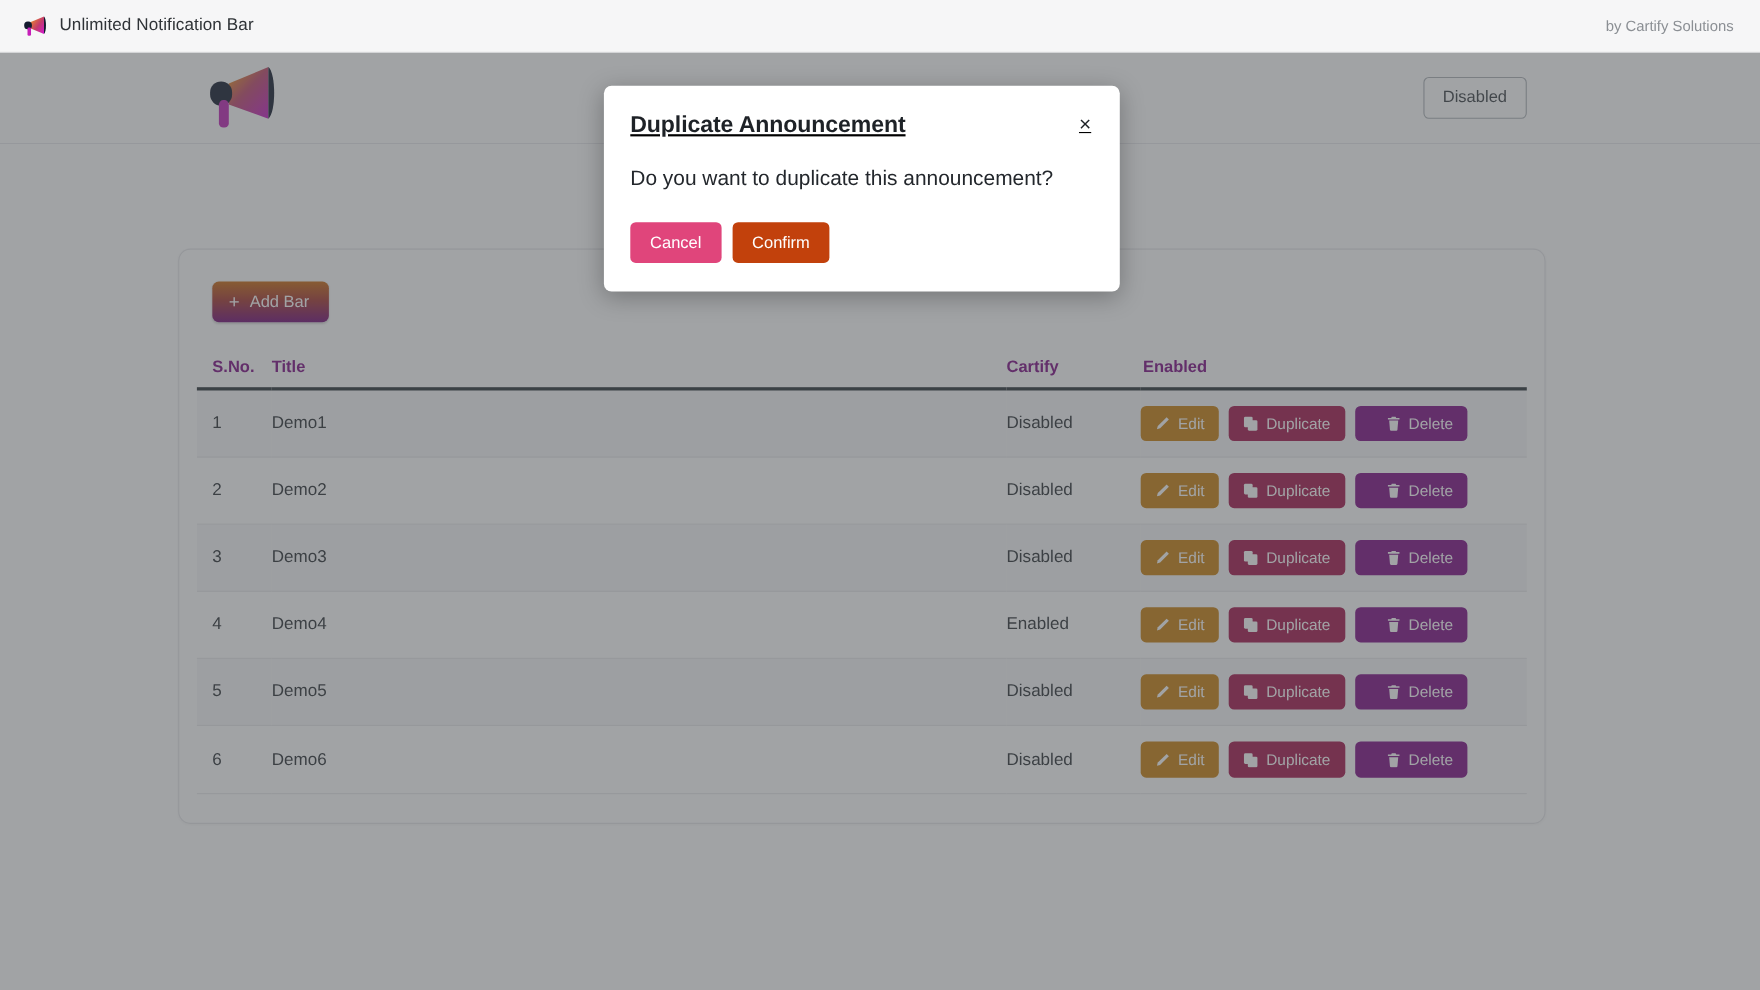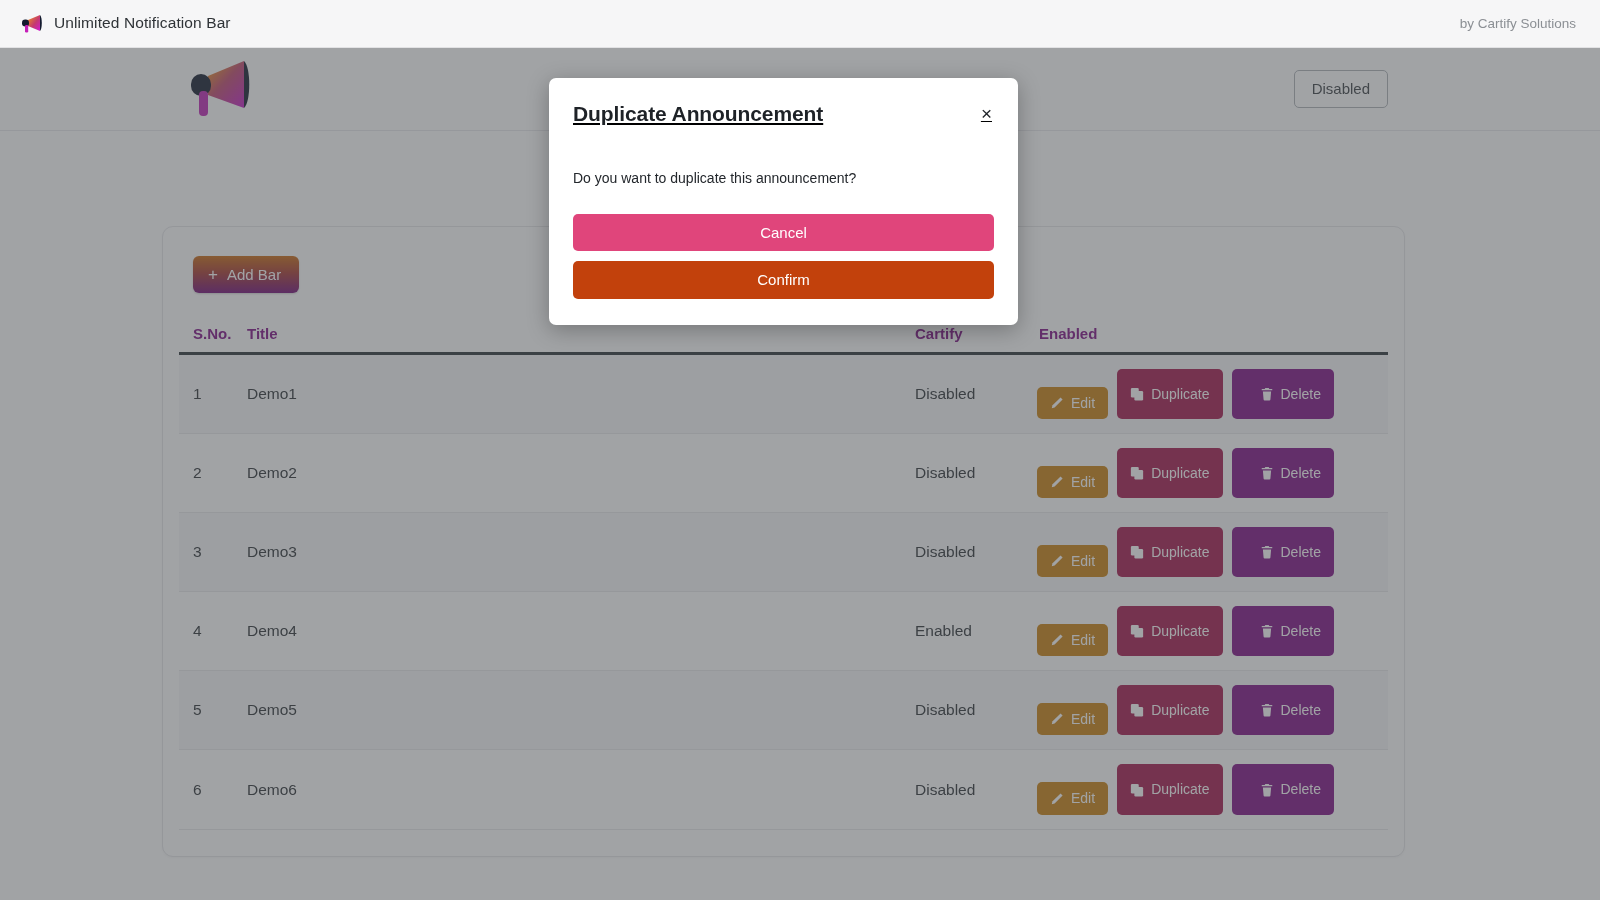--- a/index.html
+++ b/index.html
@@ -152,21 +152,21 @@
     border: none;
     border-radius: 5px;
     color: #ffffff;
     font-size: 14px;
     font-family: "Liberation Sans", sans-serif;
     padding: 8px 13px;
     cursor: pointer;
     line-height: 1.15;
   }
   .act-btn svg { width: 14px; height: 14px; display: block; fill: #ffffff; }
-  .act-edit      { background: #c98010; margin-top: 18px; }
+  .act-edit      { background: #c98010; }
   .act-duplicate { background: #a4154b; }
   .act-delete    { background: #7d0d85; padding-left: 28px; }
 
   
   #overlay {
     position: absolute;
     top: 48px; left: 0;
     width: 1600px;
     height: 852px;
     background: rgba(75,78,82,0.52);
@@ -200,29 +200,28 @@
   .modal-close {
     background: none;
     border: none;
     font-size: 19px;
     line-height: 1;
     color: #1e2227;
     cursor: pointer;
     padding: 2px 2px 2px 10px;
   }
   .modal-body {
-    margin-top: 44px;
-    font-size: 14px;
+    margin-top: 26px;
+    font-size: 19px;
     color: #23272c;
   }
   .modal-actions {
     margin-top: 28px;
     display: flex;
     gap: 10px;
-    flex-direction: column;
   }
   .modal-btn {
     border: none;
     border-radius: 5px;
     color: #ffffff;
     font-size: 15px;
     font-family: "Liberation Sans", sans-serif;
     padding: 10px 18px;
     cursor: pointer;
     line-height: 1.15;

